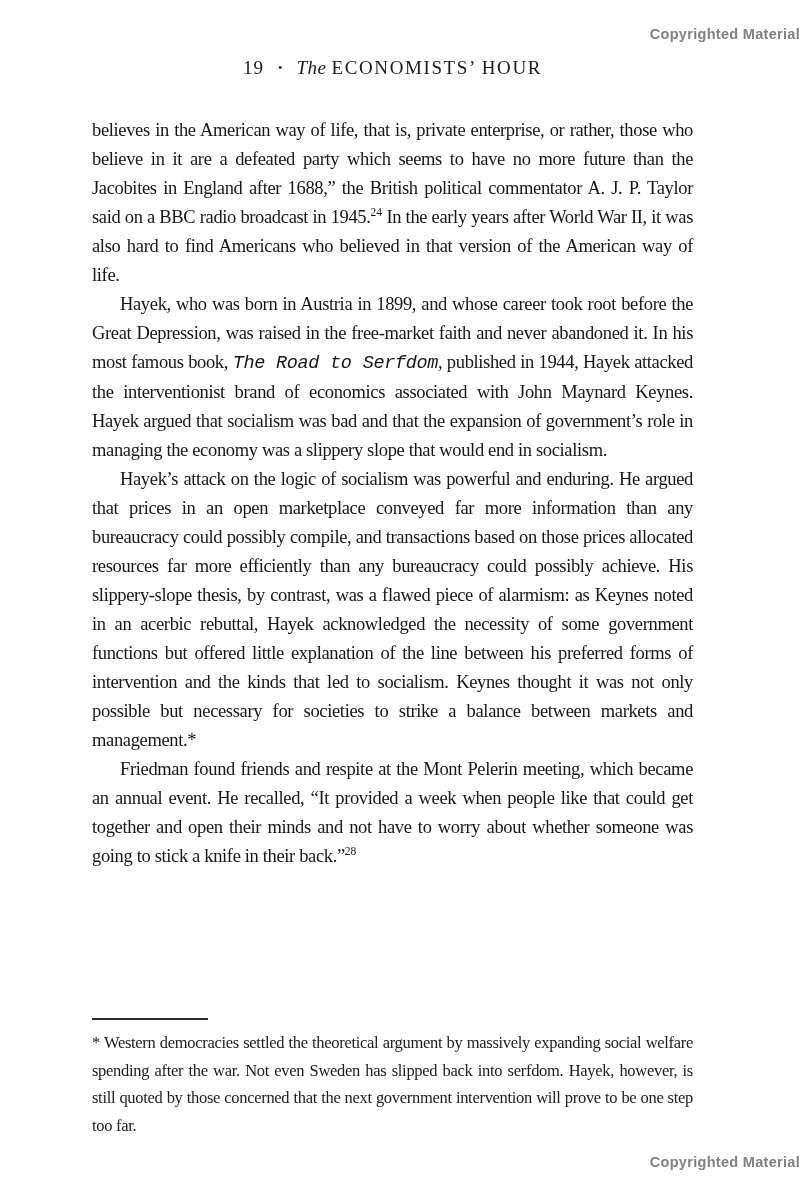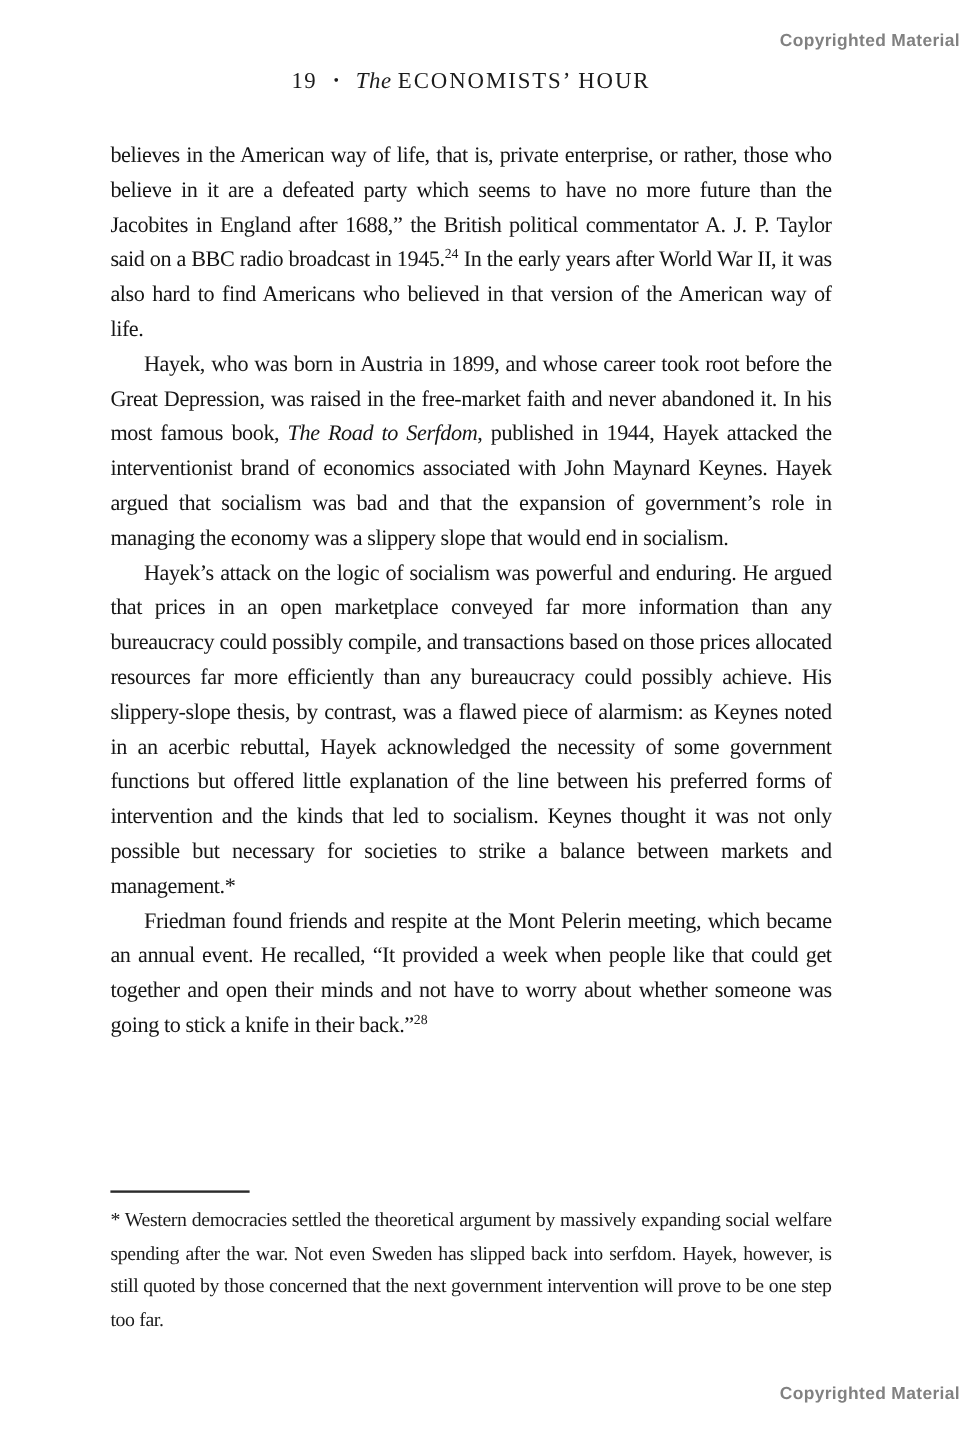--- a/index.html
+++ b/index.html
@@ -65,31 +65,31 @@
     margin-top: 10px;
   }
   .body-para {
     margin: 0;
     font-size: 18.5px;
     line-height: 29px;
     text-align: justify;
     letter-spacing: -0.35px;
   }
   .body-para.indent { text-indent: 28px; }
-  .seg-italic { font-style: italic; }
+  .seg-italic { font-style: italic; font-family: Liberation Mono, monospace; }
   .seg-sup {
     font-size: 11.5px;
     vertical-align: 7px;
     letter-spacing: 0;
     line-height: 0;
   }
 
   .footnote-block {
     position: absolute;
-    top: 992px;
+    top: 1018px;
     left: 92px;
     width: 601px;
   }
   .fn-rule {
     width: 116px;
     height: 0;
     border-top: 2px solid #2b2b2b;
   }
   .fn-text {
     margin: 9px 0 0 0;

